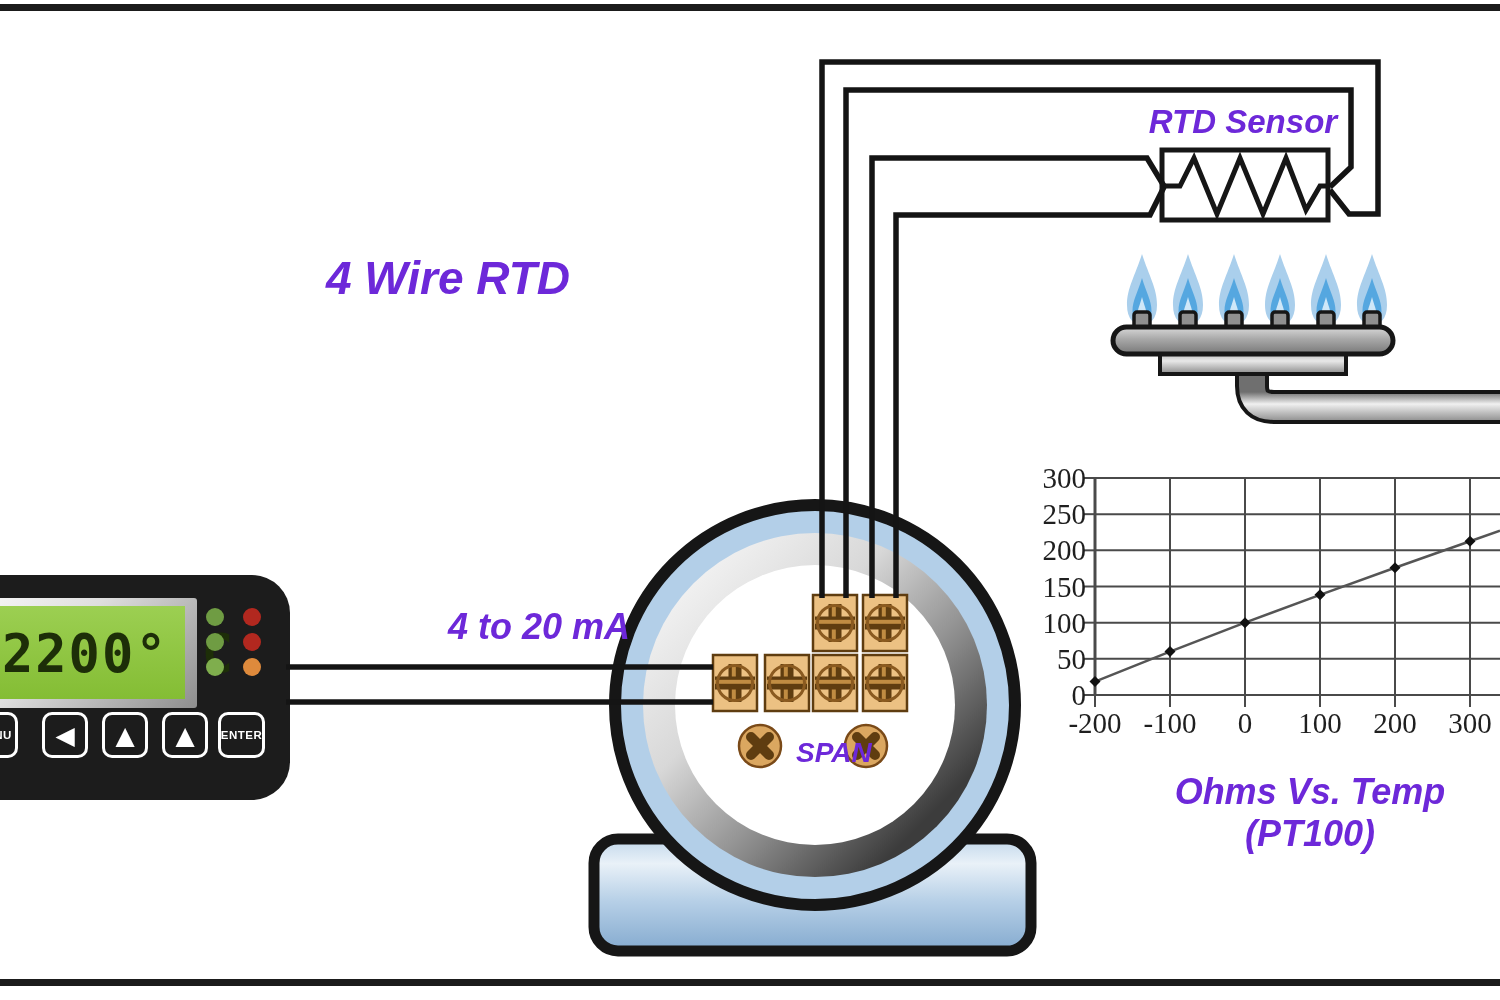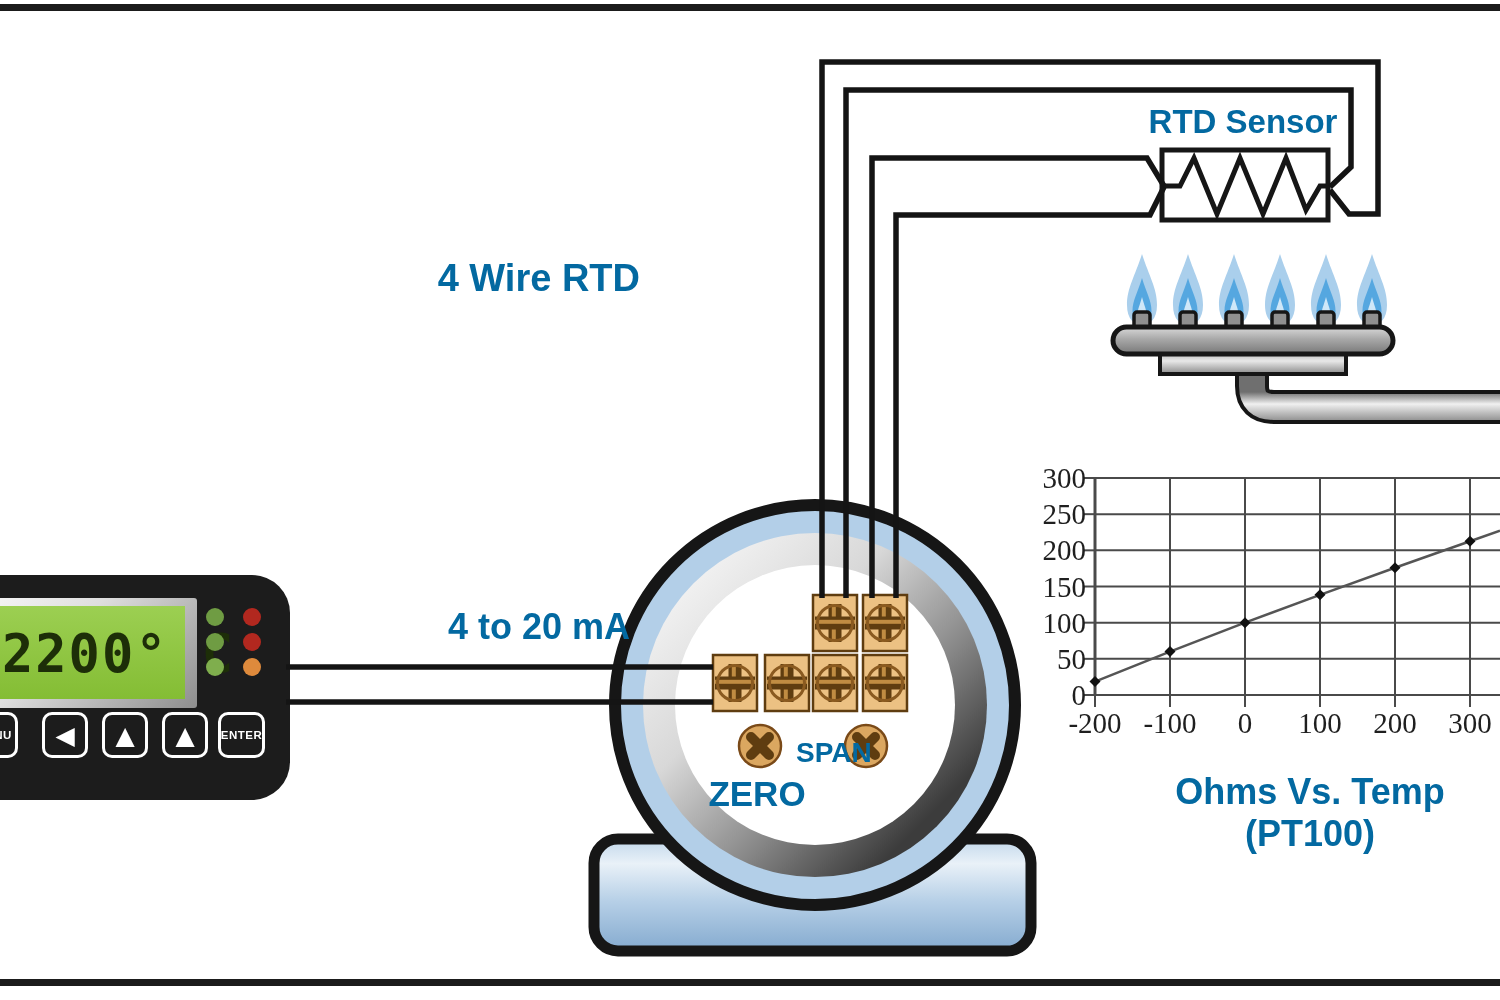--- a/index.html
+++ b/index.html
@@ -18,23 +18,23 @@
   #lcd-value{position:absolute;left:62px;top:17px;font-family:"DejaVu Sans Mono",monospace;
              font-weight:bold;font-size:52px;color:#1d2e08;letter-spacing:2px;white-space:nowrap;
              transform:scaleY(1.04);}
   .btn{position:absolute;top:137px;height:46px;border:3.5px solid #fff;border-radius:10px;
        background:transparent;color:#fff;display:flex;align-items:center;justify-content:center;
        box-sizing:border-box;font-weight:bold;}
   .btn-label{font-size:11.5px;letter-spacing:.5px;}
   .btn-glyph{font-size:25px;font-family:"DejaVu Sans",sans-serif;line-height:1;}
   #svg-layer{position:absolute;left:0;top:0;z-index:2;pointer-events:none;}
   
-  .overlay{position:absolute;z-index:3;color:#0369a1;}
-  #main-title{left:240px;top:249px;width:400px;text-align:right;font-weight:bold;
-              font-size:38px;line-height:59px;}
+  .overlay{position:absolute;z-index:3;color:#6d28d9;font-style:italic;}
+  #main-title{left:248px;top:249px;width:400px;text-align:center;font-weight:bold;
+              font-size:46px;line-height:59px;}
   #wire-label{left:330px;top:606px;width:300px;text-align:right;font-weight:bold;font-size:36px;}
   #sensor-label{left:1093px;top:103px;width:300px;text-align:center;font-weight:bold;font-size:33px;}
   #zero-label{left:682px;top:774px;width:150px;text-align:center;font-weight:bold;font-size:35px;}
   #span-label{left:796px;top:737px;width:150px;text-align:left;font-weight:bold;font-size:28px;}
   #chart-title{left:1110px;top:771px;width:400px;text-align:center;font-weight:bold;font-size:36px;}
   .tick{font-family:"Liberation Serif",serif;font-size:29px;fill:#1f1f1f;}
 </style>
 </head>
 <body>
 
@@ -232,17 +232,16 @@
           <path d="M1470 535.7916666666666L1475.5 541.2916666666666L1470 546.7916666666666L1464.5 541.2916666666666Z"></path>
         </g>
     </g>
   </svg>
 
   <div id="main-title" class="overlay">
     <div>4 Wire RTD</div>
   </div>
   <div id="wire-label" class="overlay">4 to 20 mA</div>
   <div id="sensor-label" class="overlay">RTD Sensor</div>
-  <div id="zero-label" class="overlay">ZERO</div>
   <div id="span-label" class="overlay">SPAN</div>
   <div id="chart-title" class="overlay">Ohms Vs. Temp (PT100)</div>
 
 </div>
 
 </body></html>

